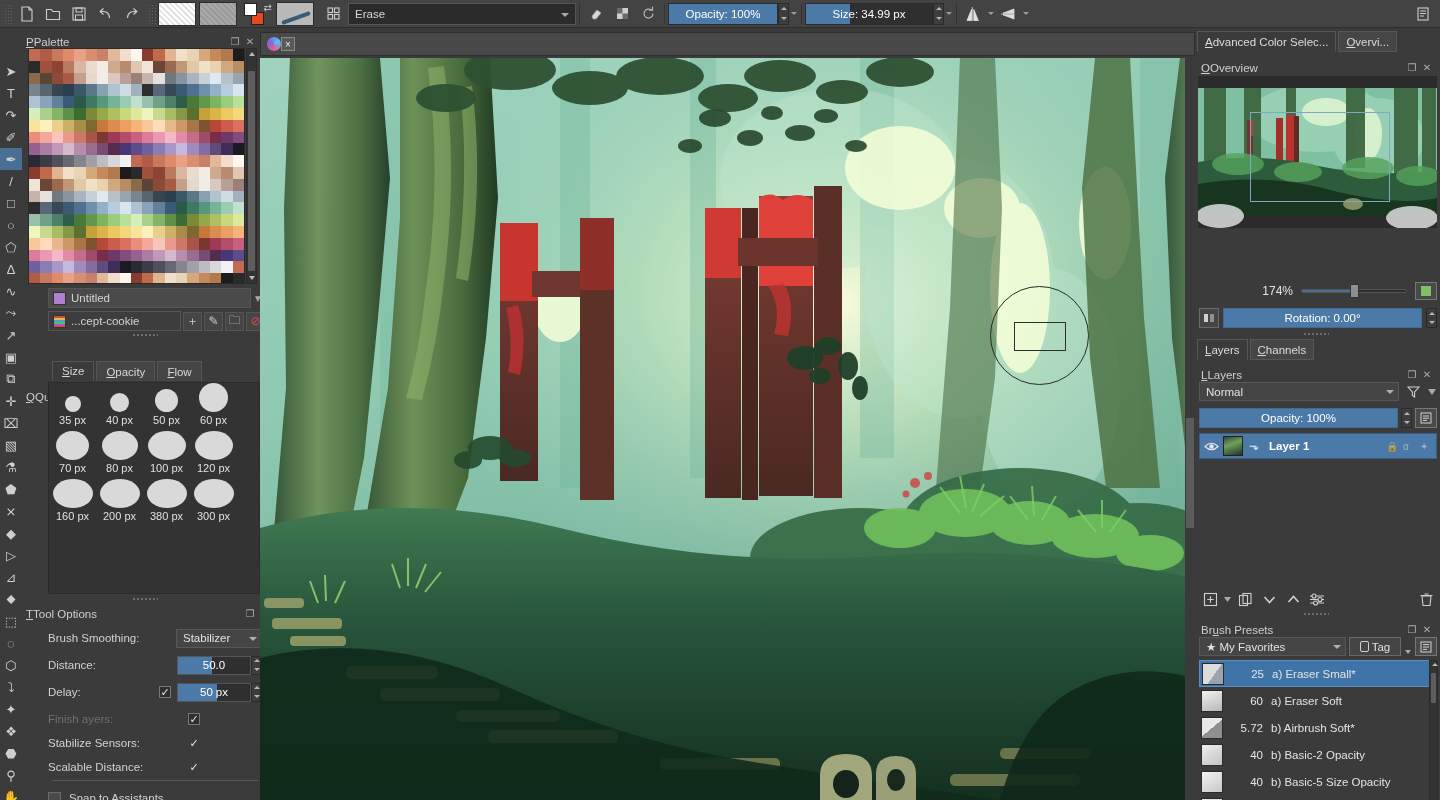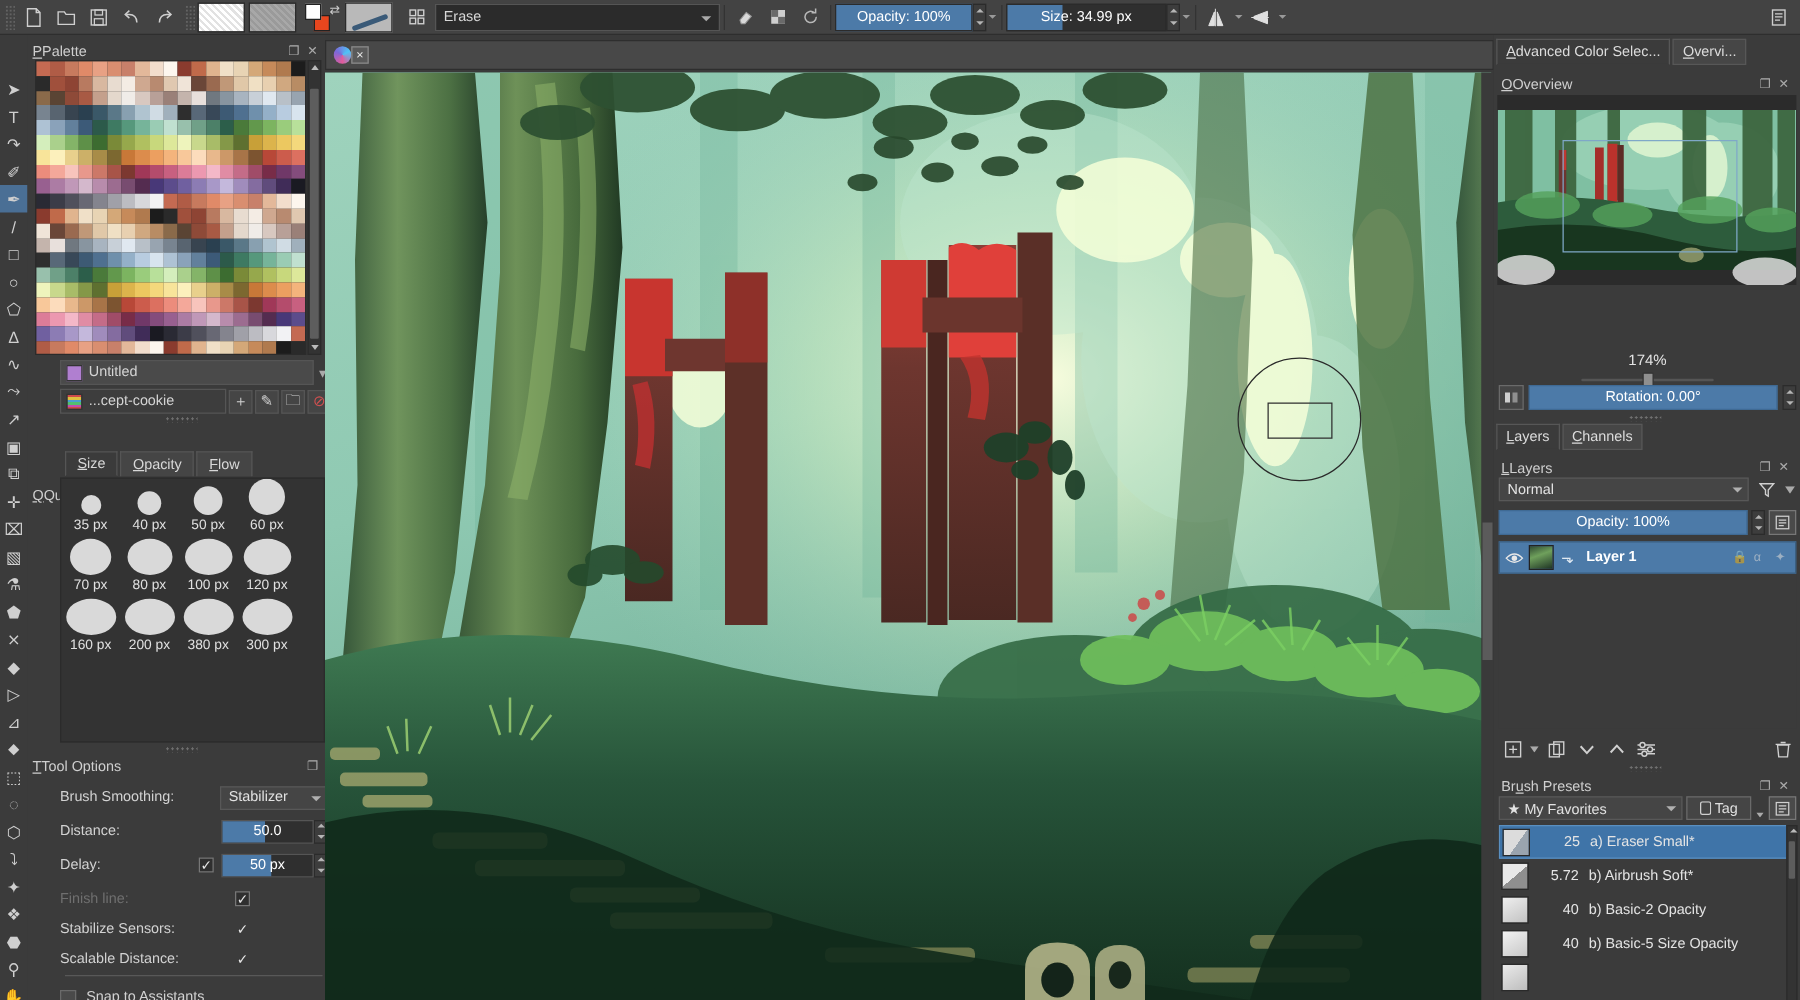--- a/index.html
+++ b/index.html
@@ -915,21 +915,21 @@
         <span>50</span>
         <span style="position:relative;z-index:2;margin-left:3px;">px</span>
       </span>
       <span class="spin" style="height:19px;">
           <i class="up"></i>
           <i class="dn"></i>
         </span>
     </div>
 
     <div class="optrow" style="top:681px;">
-      <span class="optlabel dim" style="flex:1">Finish line:</span>
+      <span class="optlabel dim" style="flex:1">Finish ayers:</span>
       <span class="chk" style="margin-right:62px;">
         <span>✓</span>
       </span>
     </div>
 
     <div class="optrow" style="top:705px;">
       <span class="optlabel" style="flex:1">Stabilize Sensors:</span>
       <span class="chk" style="border-color:transparent;background:transparent;margin-right:62px;">
         <span>✓</span>
       </span>
@@ -1204,21 +1204,21 @@
         <rect x="0" y="0" width="239" height="12" fill="#2b2b2b"></rect>
         <rect x="0" y="140" width="239" height="12" fill="#2b2b2b"></rect>
         <g fill="#dddddd" opacity="0.85">
           <ellipse cx="22" cy="140" rx="24" ry="12"></ellipse>
           <ellipse cx="214" cy="142" rx="26" ry="12"></ellipse>
         </g>
       </svg>
       <div id="ov-viewport"></div>
     </div>
 
-    <div style="position:absolute;left:4px;top:253px;width:238px;height:20px;display:flex;align-items:center;gap:8px;flex-direction:column;">
+    <div style="position:absolute;left:4px;top:253px;width:238px;height:20px;display:flex;align-items:center;gap:8px;">
       <span style="flex:1;text-align:right;font-size:12px;color:#e4e4e4;">174%</span>
       <span class="slider-track" style="width:106px;">
         <span class="fil" style="width:48px"></span>
         <span class="slider-knob" style="left:48px"></span>
       </span>
       <span style="width:22px;height:18px;border:1px solid #777;background:#4a4a4a;display:flex;align-items:center;justify-content:center;">
         <svg width="12" height="12" viewBox="0 0 12 12">
             <rect x="1" y="1" width="10" height="10" fill="#7fc06a"></rect>
           </svg>
       </span>
@@ -1386,20 +1386,25 @@
       </span>
     </div>
 
     <div id="presetlist" style="position:absolute;left:4px;top:632px;width:232px;height:168px;overflow:hidden;">
         <div class="bp-row sel">
           <span class="bp-thumb" style="background: linear-gradient(125deg, rgb(220, 220, 220) 0px, rgb(220, 220, 220) 55%, rgb(154, 164, 174) 55%, rgb(154, 164, 174) 100%);"></span>
           <span class="bp-num">25</span>
           <span class="bp-name">a) Eraser Small*</span>
         </div>
         <div class="bp-row">
+          <span class="bp-thumb" style="background: linear-gradient(160deg, rgb(240, 240, 240), rgb(184, 184, 184));"></span>
+          <span class="bp-num">60</span>
+          <span class="bp-name">a) Eraser Soft</span>
+        </div>
+        <div class="bp-row">
           <span class="bp-thumb" style="background: linear-gradient(140deg, rgb(232, 232, 232) 0px, rgb(232, 232, 232) 50%, rgb(143, 143, 143) 50%);"></span>
           <span class="bp-num">5.72</span>
           <span class="bp-name">b) Airbrush Soft*</span>
         </div>
         <div class="bp-row">
           <span class="bp-thumb" style="background: linear-gradient(150deg, rgb(239, 239, 239), rgb(194, 194, 194));"></span>
           <span class="bp-num">40</span>
           <span class="bp-name">b) Basic-2 Opacity</span>
         </div>
         <div class="bp-row">

